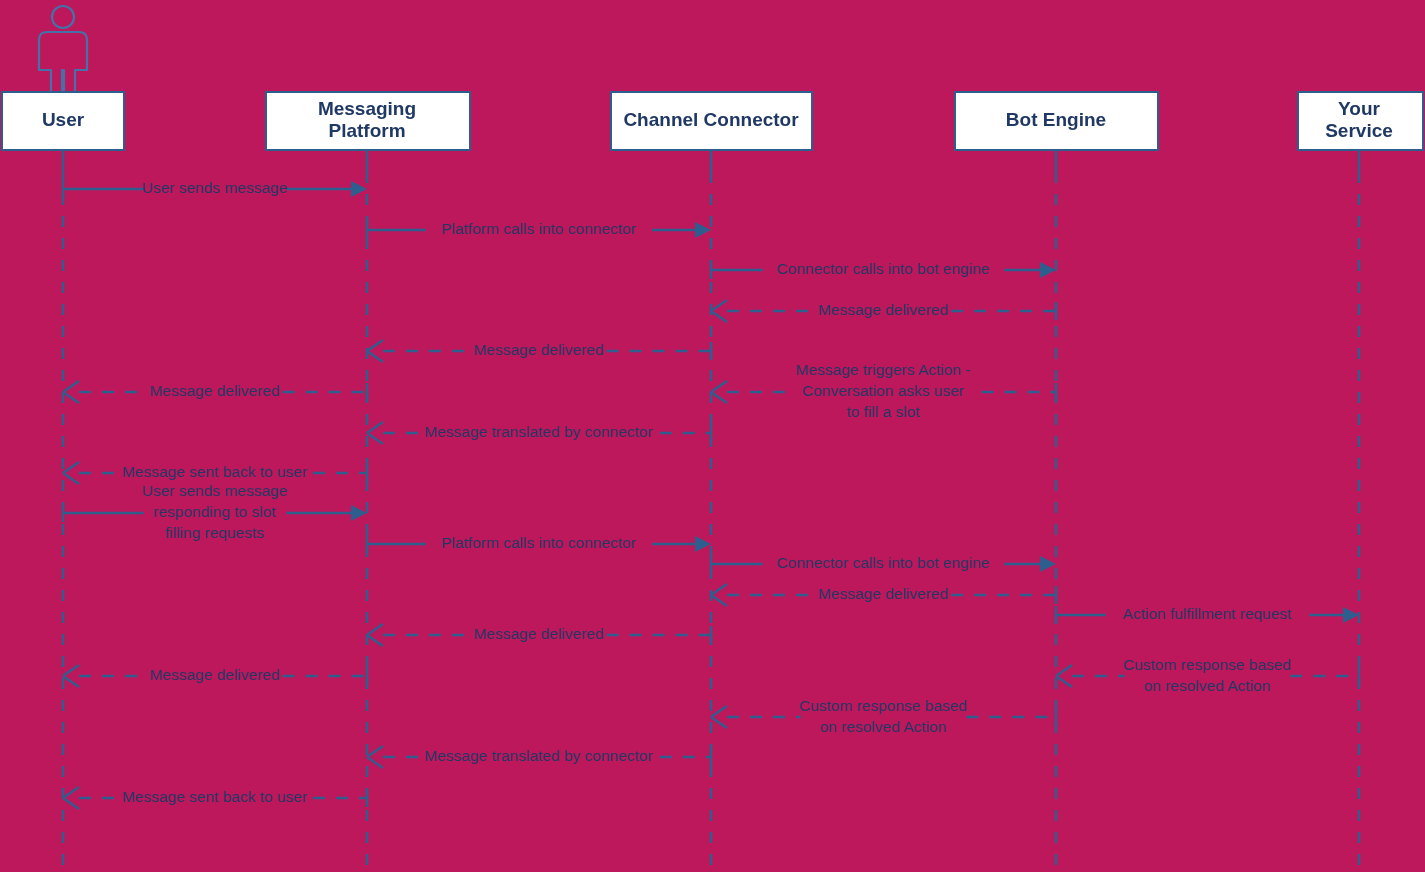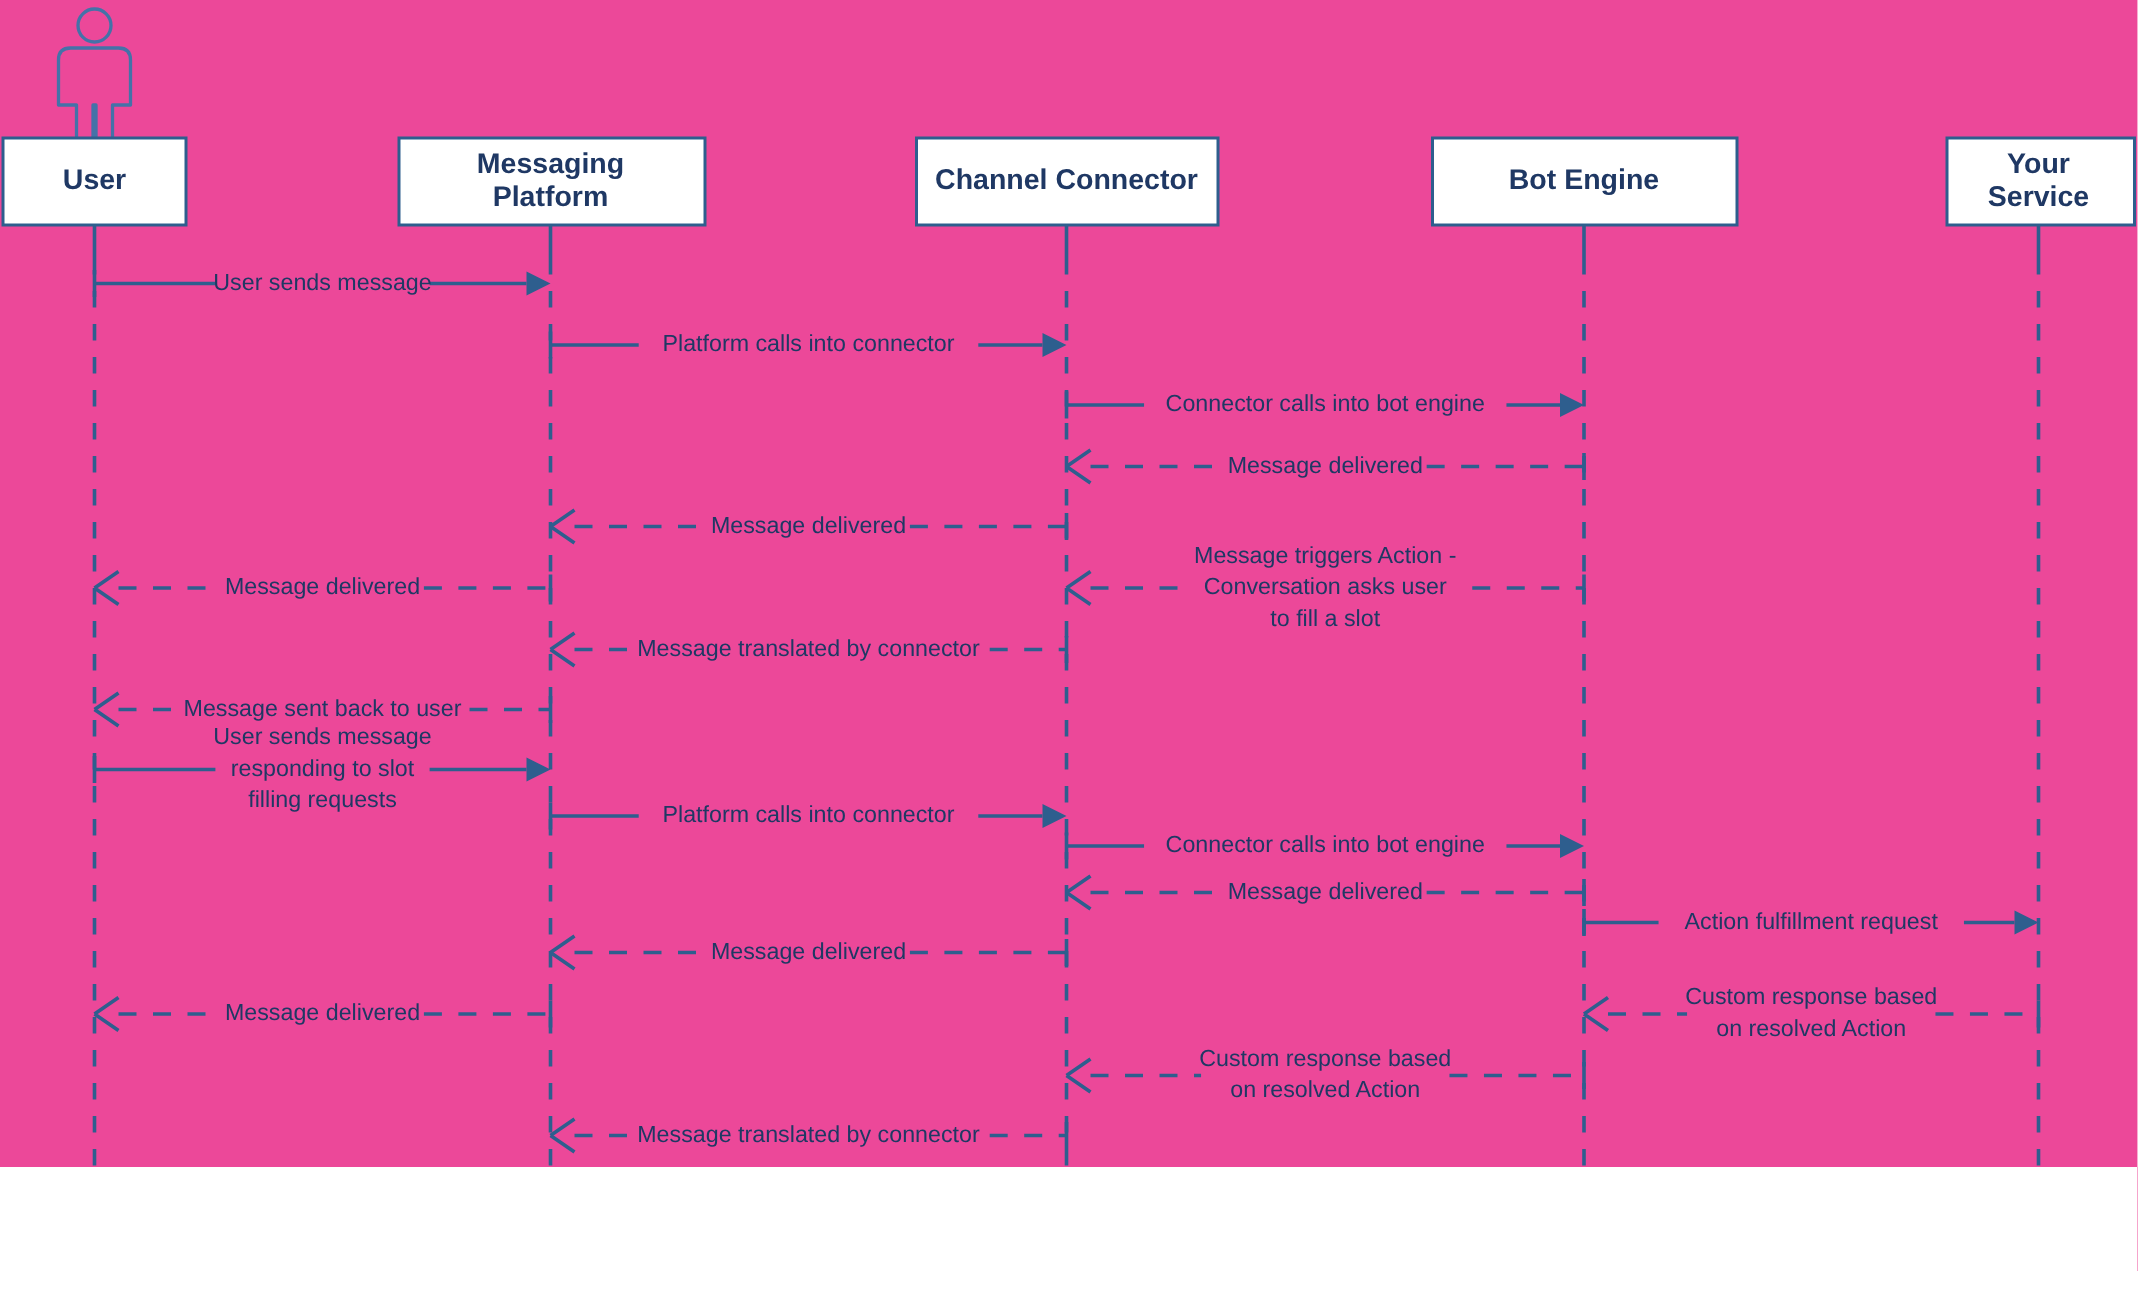--- a/index.html
+++ b/index.html
@@ -7,22 +7,22 @@
     margin: 0;
     padding: 0;
     background: #ffffff;
   }
   body {
     font-family: "Liberation Sans", sans-serif;
   }
   #diagram-root {
     position: relative;
     width: 1425px;
-    height: 778px;
-    background: #ec4899;
+    height: 872px;
+    background: #be185d;
     overflow: hidden;
   }
   #seq-svg {
     position: absolute;
     top: 0;
     left: 0;
     width: 1425px;
     height: 872px;
   }
   .lifeline-title {

